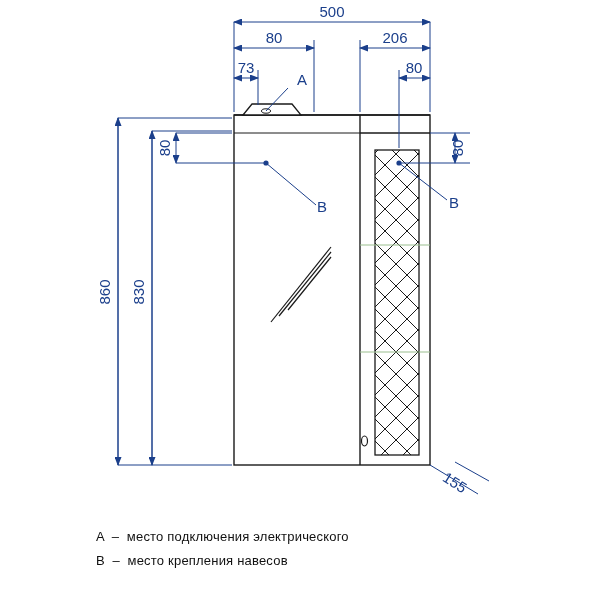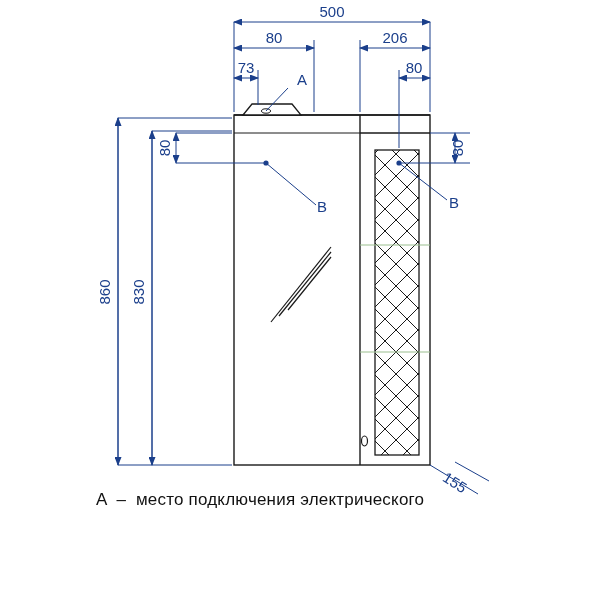--- a/index.html
+++ b/index.html
@@ -7,24 +7,24 @@
     width:600px;height:600px;
     background:#ffffff;
     font-family:"Liberation Sans", sans-serif;
     overflow:hidden;
   }
   #stage{position:relative;width:500px;height:600px;}
   svg.draw{position:absolute;left:0;top:0;width:600px;height:600px;}
   .legend{
     position:absolute;
     left:96px;
-    top:488px;
+    top:525px;
     width:470px;
     color:#111;
-    font-size:17px;
+    font-size:13px;
     line-height:24px;
     letter-spacing:0.2px;
   }
   .legend .row{white-space:pre-wrap;}
   .legend .indent{padding-left:46px;}
 </style>
 </head>
 <body>
 
 <div id="stage">
@@ -140,15 +140,16 @@
       <text x="452" y="487" text-anchor="middle" transform="rotate(32 452 487)">155</text>
 
       <text x="297" y="85">A</text>
       <text x="317" y="212">B</text>
       <text x="449" y="208">B</text>
     </g>
   </svg>
 
   <div class="legend">
     <div class="row">A  –  место подключения электрического</div>
+    <div class="row">B  –  место крепления навесов</div>
   </div>
 
 </div>
 
 </body></html>

